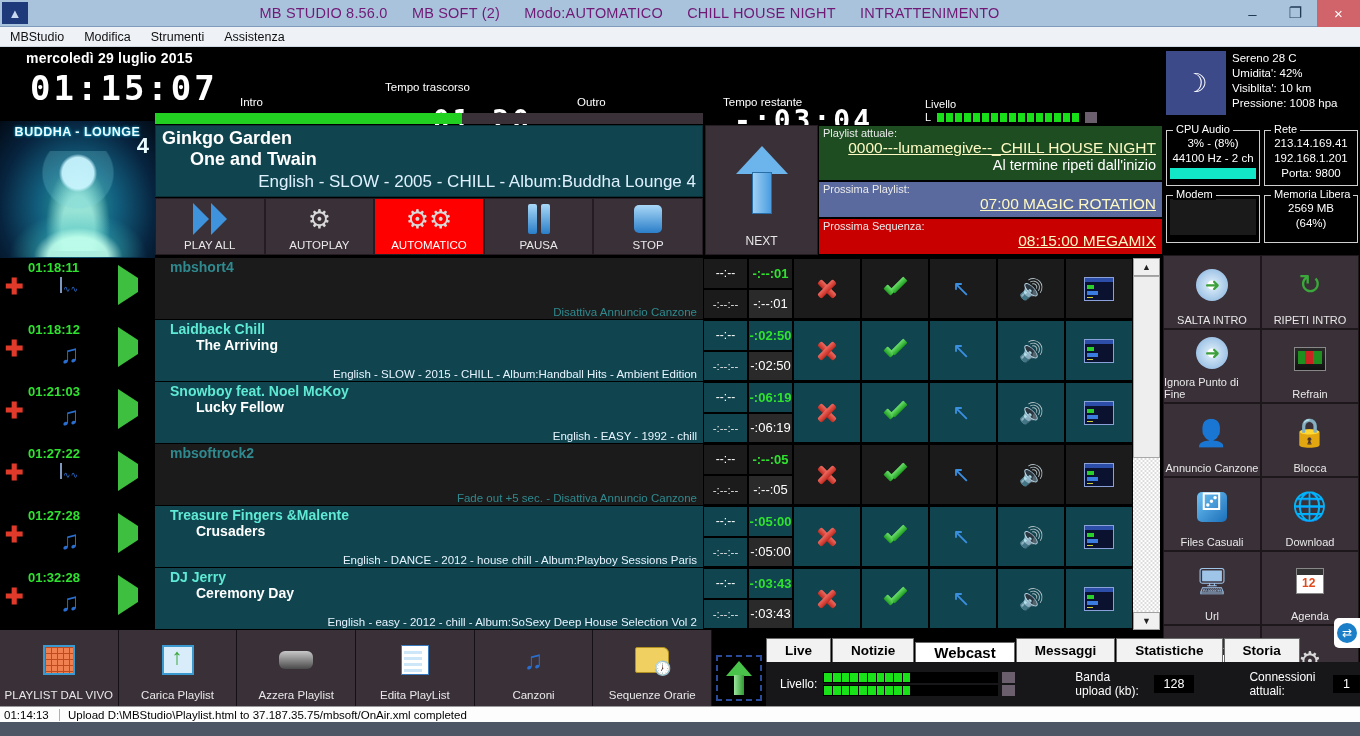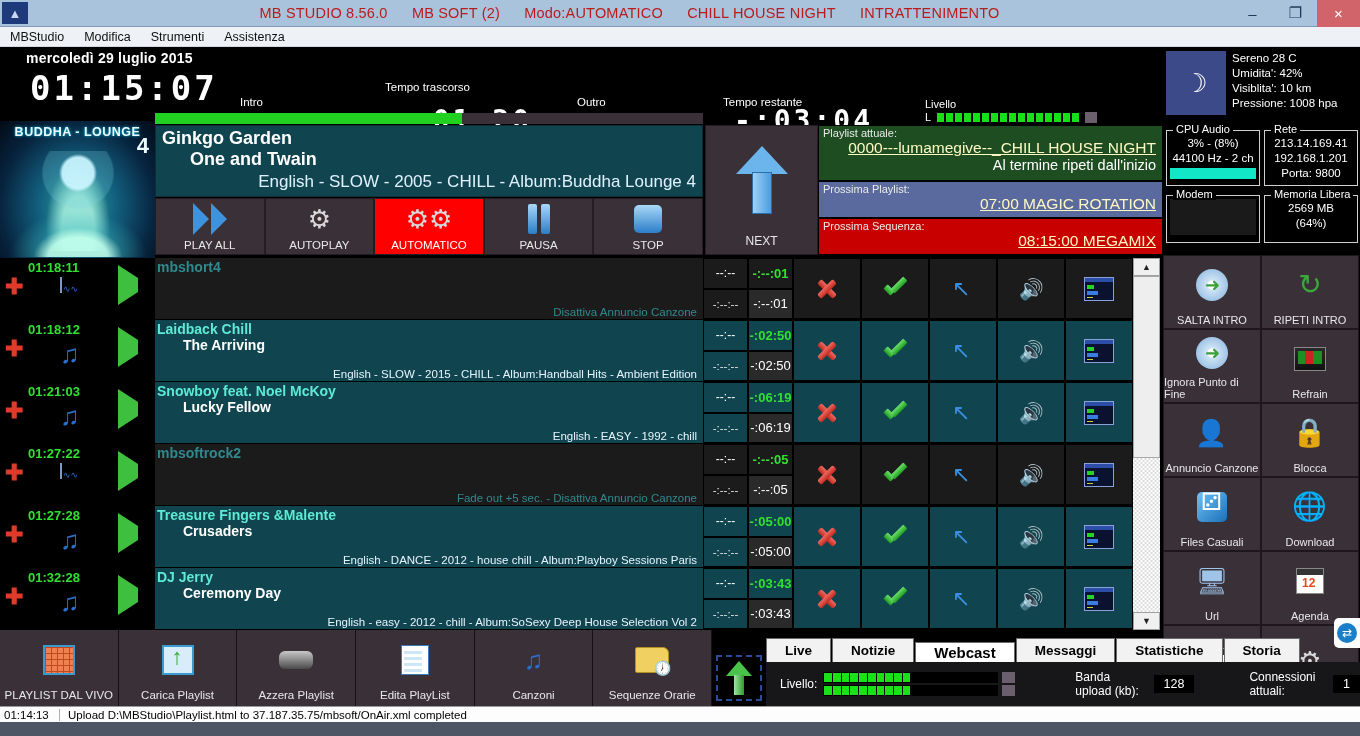--- a/index.html
+++ b/index.html
@@ -20,21 +20,21 @@
     border-bottom:1px solid #7e9bbb;
     display:flex; align-items:center;
   }
   .tb-icon {
     width:26px; height:22px; margin-left:2px;
     background:#1e3a7a;
     display:flex; align-items:center; justify-content:center;
     color:#c9d8ef; font-size:13px;
   }
   .tb-title {
-    flex:1; text-align:center; color:#b91c1c; font-size:14.5px;
+    flex:1; text-align:center; color:#701a75; font-size:14.5px;
     letter-spacing:.2px; white-space:nowrap; 
   }
   .tb-title span { margin:0 10px; }
   .tb-btns { display:flex; height:27px; }
   .tb-btn {
     width:43px; height:27px; display:flex; align-items:center; justify-content:center;
     color:#223a55; font-size:15px;
   }
   .tb-btn.close { background:#d0646a; color:#fff; }
 
@@ -162,21 +162,21 @@
   .plist { position:absolute; left:0; top:258px; width:1133px; height:372px; background:#000; }
   .prow { display:flex; height:62px; border-bottom:1px solid #000; }
   .prow .lblock {
     width:155px; background:#000; position:relative; flex:0 0 155px;
   }
   .ptime { position:absolute; left:28px; top:2px; color:#2fe22f; font-size:13px; font-weight:bold; }
   .padd { position:absolute; left:5px; top:18px; font-size:22px; color:#e03a2a; font-weight:bold; line-height:1; }
   .ptype { position:absolute; left:60px; top:20px; width:30px; height:30px; }
   .pplay { position:absolute; left:118px; top:20px; }
 
-  .ptext { flex:0 0 548px; width:548px; padding:1px 5px 0 2px; position:relative; }
+  .ptext { flex:0 0 548px; width:548px; padding:1px 5px 0 15px; position:relative; }
   .ptext.dark { background:#1b1b1b; }
   .ptext.teal { background:#10454f; }
   .pt-artist { font-size:14px; font-weight:bold; color:#5eead4; }
   .pt-artist.jingle { color:#2f8a8f; }
   .pt-title { font-size:14px; font-weight:bold; color:#fff; margin-left:26px; }
   .pt-meta { position:absolute; right:6px; bottom:1px; font-size:11.5px; color:#e6f4ff; }
   .pt-meta.jingle { color:#2f8a8f; }
 
   .ptimes { flex:0 0 90px; width:90px; display:flex; flex-direction:column; }
   .ptimes .tr { display:flex; flex:1; }

